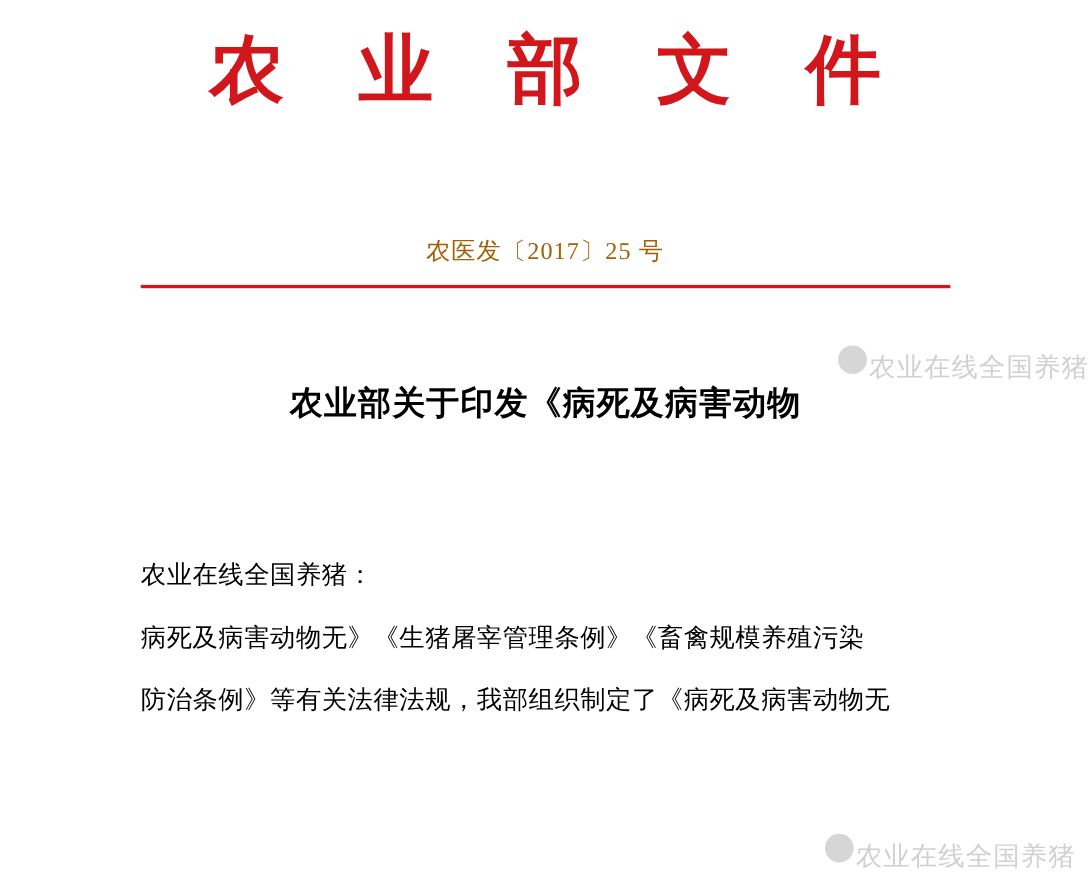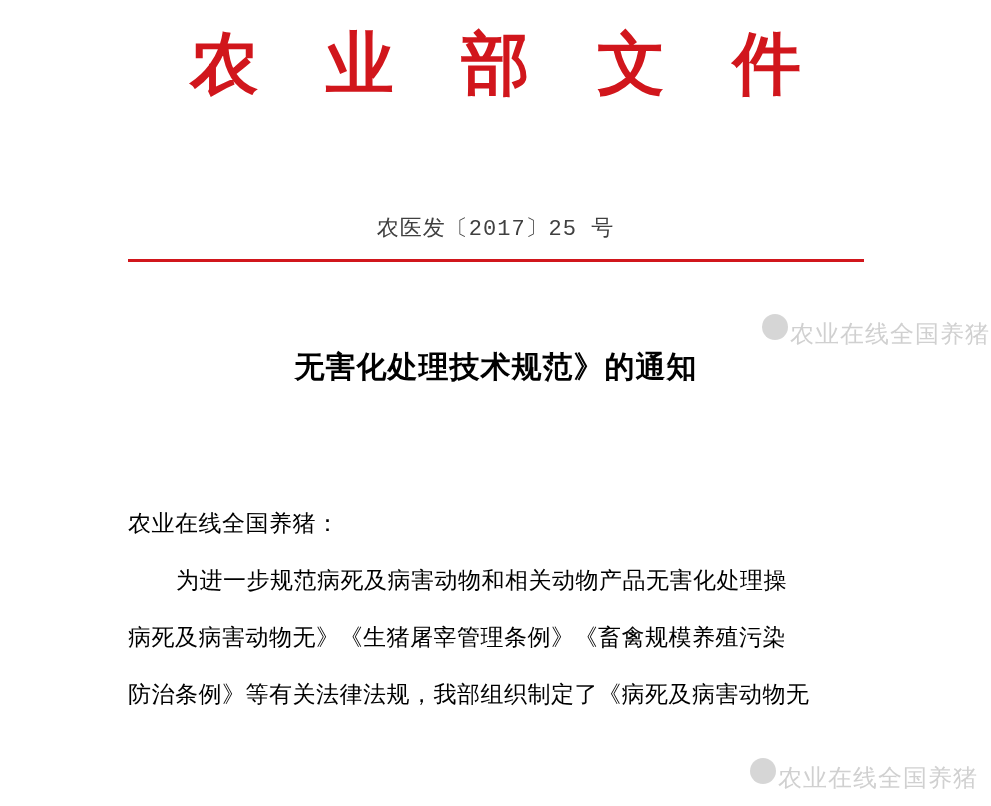--- a/index.html
+++ b/index.html
@@ -46,23 +46,23 @@
   
   .doc-number-row {
     position: absolute;
     top: 213px;
     left: 0;
     width: 991px;
     text-align: center;
   }
   .doc-number {
     font-size: 22px;
-    color: #404040;
+    color: #a16207;
     letter-spacing: 1px;
-    font-family: Liberation Mono, monospace;
+    font-family: Liberation Serif, serif;
   }
 
   
   .red-rule {
     position: absolute;
     top: 259px;
     left: 128px;
     width: 736px;
     height: 3px;
     background: #d1161c;
@@ -137,26 +137,25 @@
     <div class="masthead-title">农 业 部 文 件</div>
   </div>
 
   <div class="doc-number-row">
     <span class="doc-number">农医发〔2017〕25 号</span>
   </div>
 
   <div class="red-rule"></div>
 
   <div class="doc-title">
-    <span class="line">无害化处理技术规范》的通知</span>
+    <span class="line">农业部关于印发《病死及病害动物</span>
   </div>
 
   <div class="body-text">
     <p>农业在线全国养猪：</p>
-    <p class="indent">为进一步规范病死及病害动物和相关动物产品无害化处理操</p>
     <p>病死及病害动物无》《生猪屠宰管理条例》《畜禽规模养殖污染</p>
     <p>防治条例》等有关法律法规，我部组织制定了《病死及病害动物无</p>
   </div>
 
   <div class="wm-logo wm-logo-1"></div>
   <div class="watermark wm-1">农业在线全国养猪</div>
 
   <div class="wm-logo wm-logo-2"></div>
   <div class="watermark wm-2">农业在线全国养猪</div>
 

